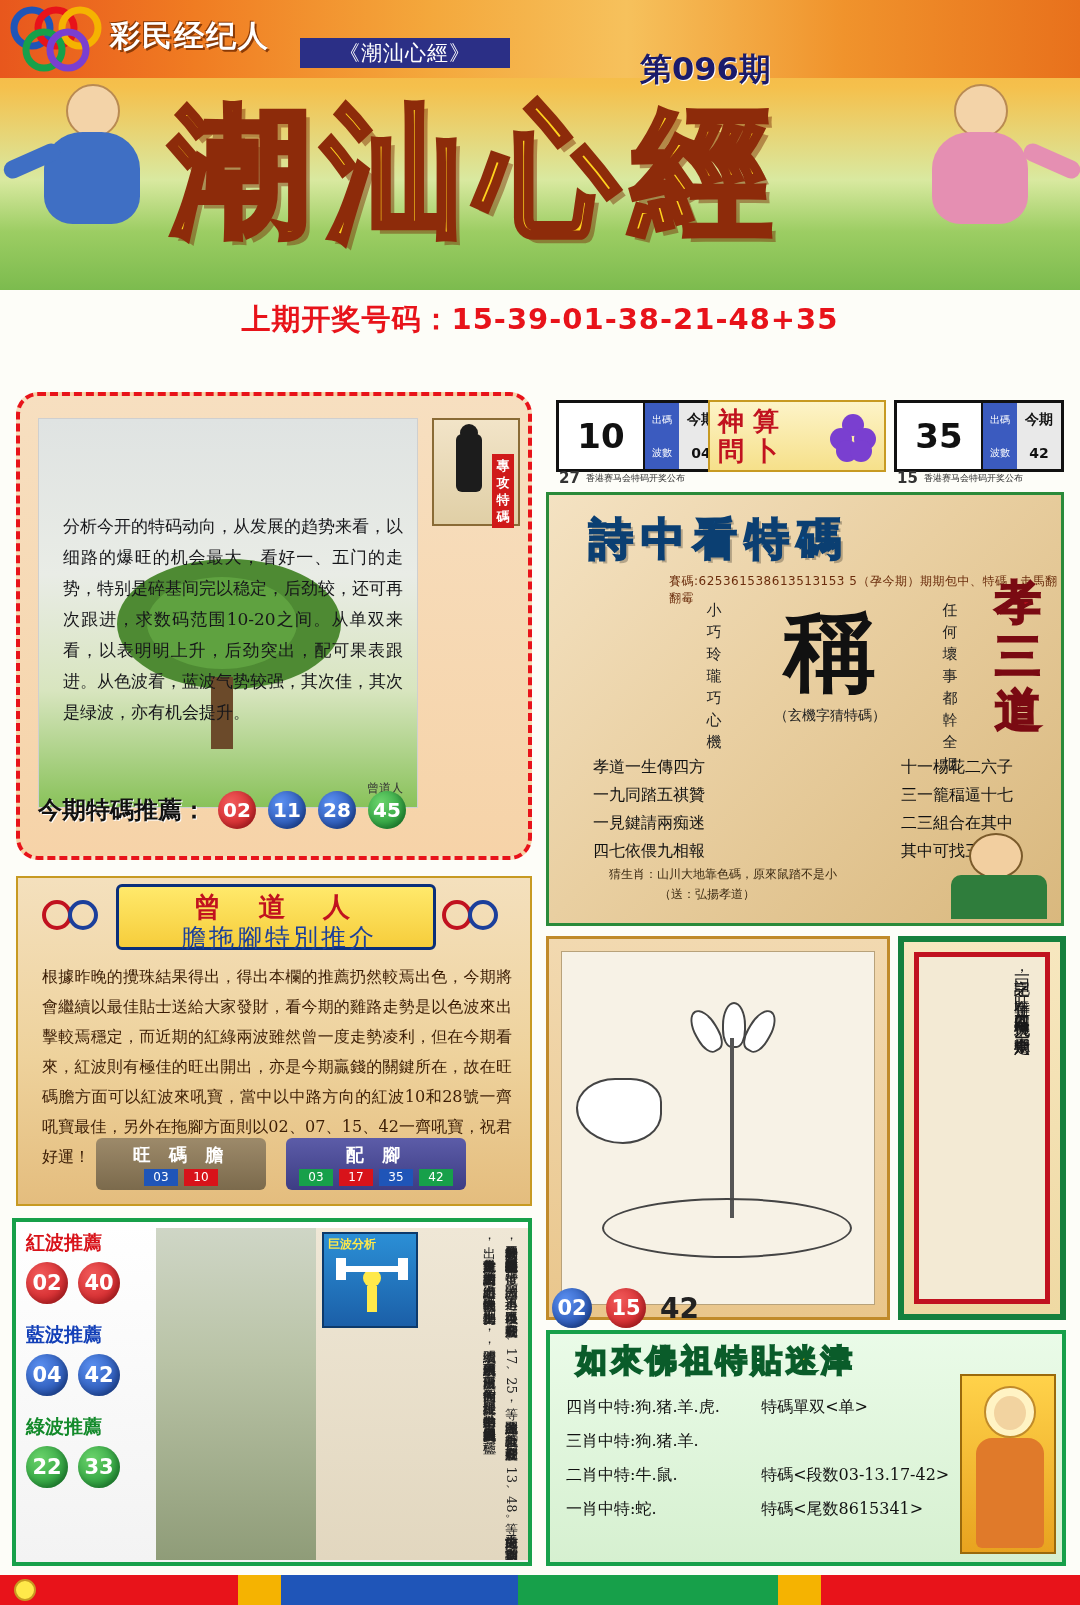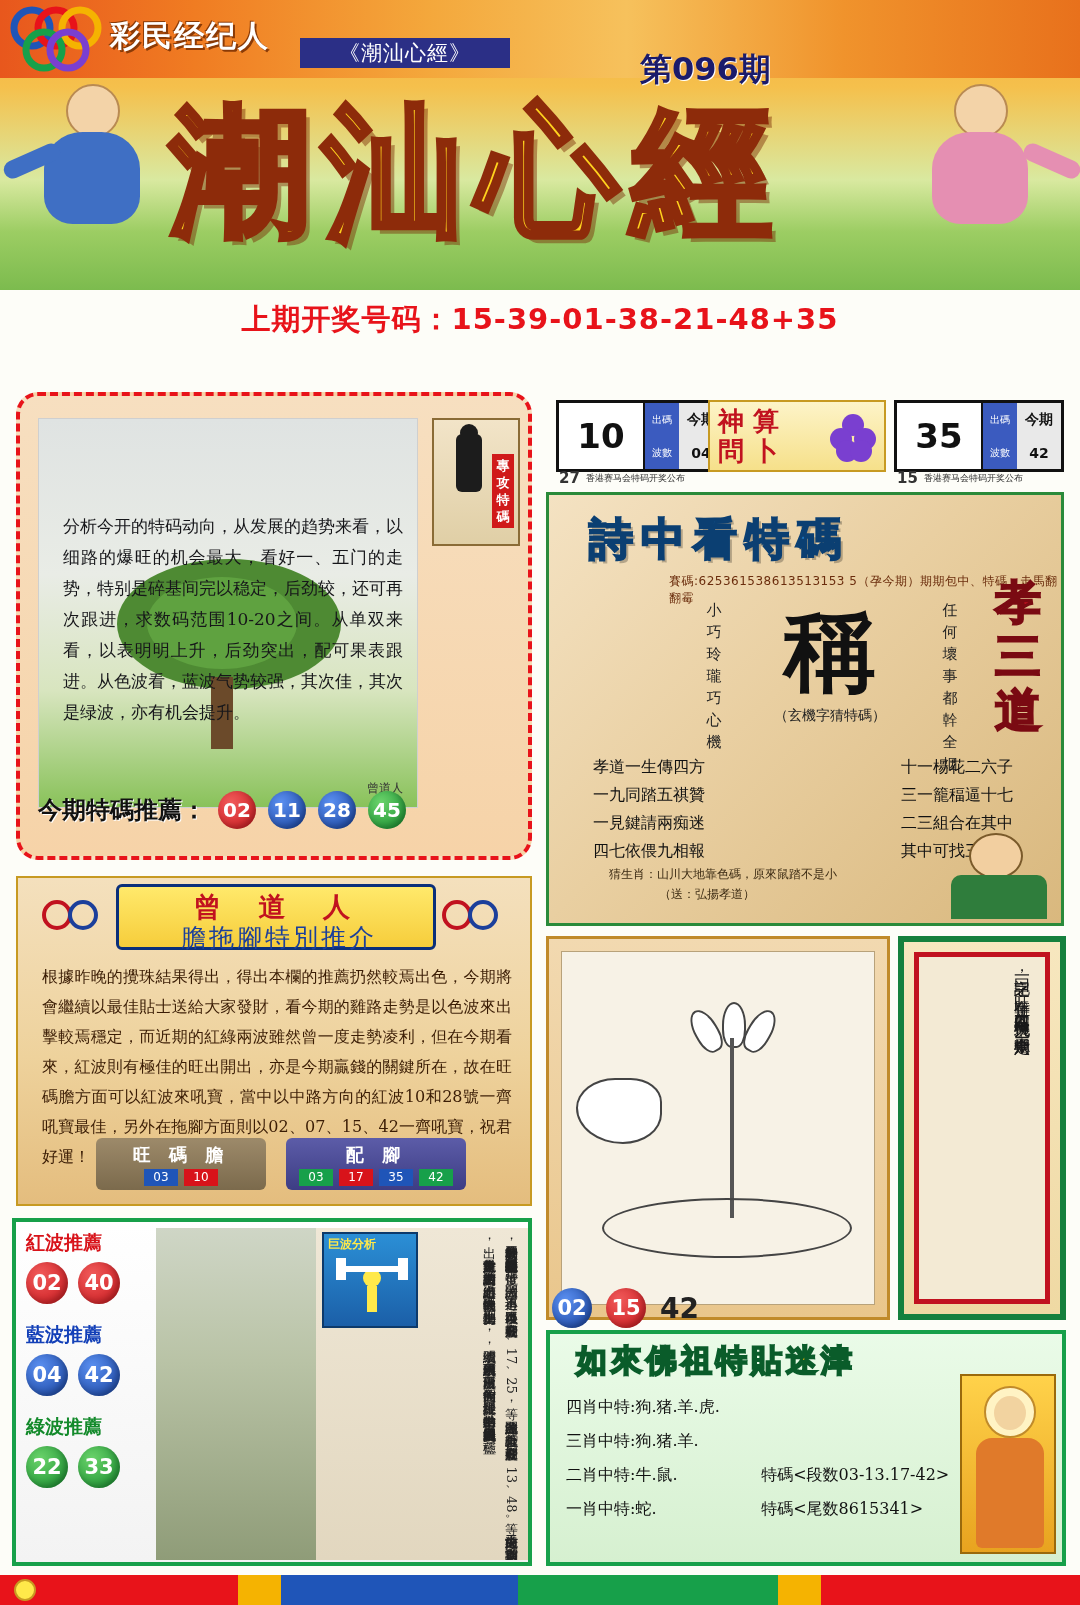--- a/index.html
+++ b/index.html
@@ -107,21 +107,21 @@
   .panelA-text {
     position: absolute; left: 24px; top: 92px; width: 340px;
     font-size: 17px; line-height: 31px; color: #16161a;
     text-align: justify;
     font-family: "DejaVu Serif", serif;
   }
   .panelA-sig {
     position: absolute; right: 14px; bottom: 10px; font-size: 12px; color: #333;
   }
   .stamp {
-    position: absolute; left: 412px; top: 22px; width: 88px; height: 128px;
+    position: absolute; left: 412px; top: 22px; width: 88px; height: 108px;
     background: linear-gradient(180deg,#f2e4c8,#e0cfa6);
     border: 2px solid #8a6b36;
   }
   .stamp .figure { position:absolute; left:22px; top:14px; width:26px; height:58px; background:#1c1c1c; border-radius:6px;}
   .stamp .head { position:absolute; left:26px; top:4px; width:18px; height:18px; border-radius:50%; background:#1c1c1c;}
   .stamp-label {
     position: absolute; right: 4px; top: 34px; width: 22px;
     background: #d01a1a; color: #fff; font-size: 13px; text-align: center;
     line-height: 17px; padding: 3px 1px; font-weight: bold;
   }
@@ -652,20 +652,21 @@
     <div class="panelF-frame">
       <div class="panelF-text">一字記之曰，旺 難生存，四二今日旺出紅 挑天地，三六穩中定今期</div>
     </div>
   </div>
 
   <div class="panelG">
     <div class="panelG-title">如來佛祖特貼迷津</div>
     <div class="panelG-rows">
       <div class="panelG-row">
         <span class="l">四肖中特:狗.猪.羊.虎.</span>
+        <span class="r">特碼單双&lt;单&gt;</span>
       </div>
       <div class="panelG-row">
         <span class="l">三肖中特:狗.猪.羊.</span>
       </div>
       <div class="panelG-row">
         <span class="l">二肖中特:牛.鼠.</span>
         <span class="r">特碼&lt;段数03-13.17-42&gt;</span>
       </div>
       <div class="panelG-row">
         <span class="l">一肖中特:蛇.</span>

